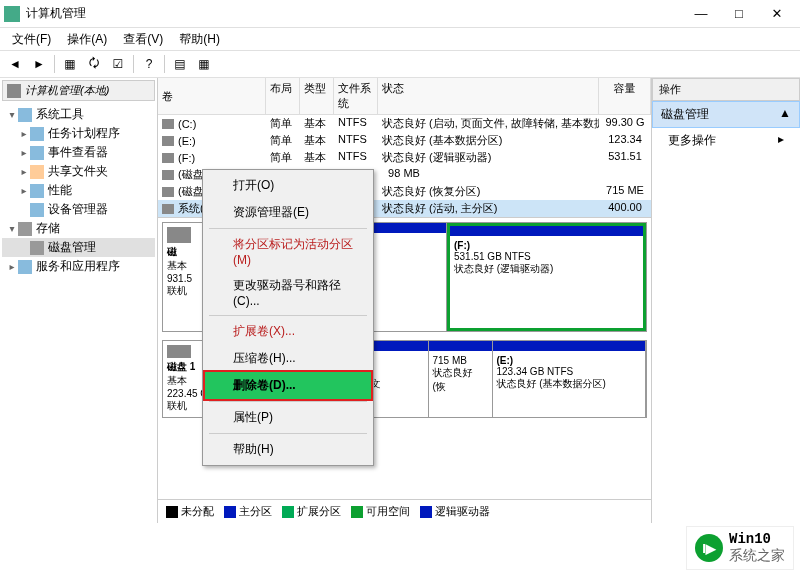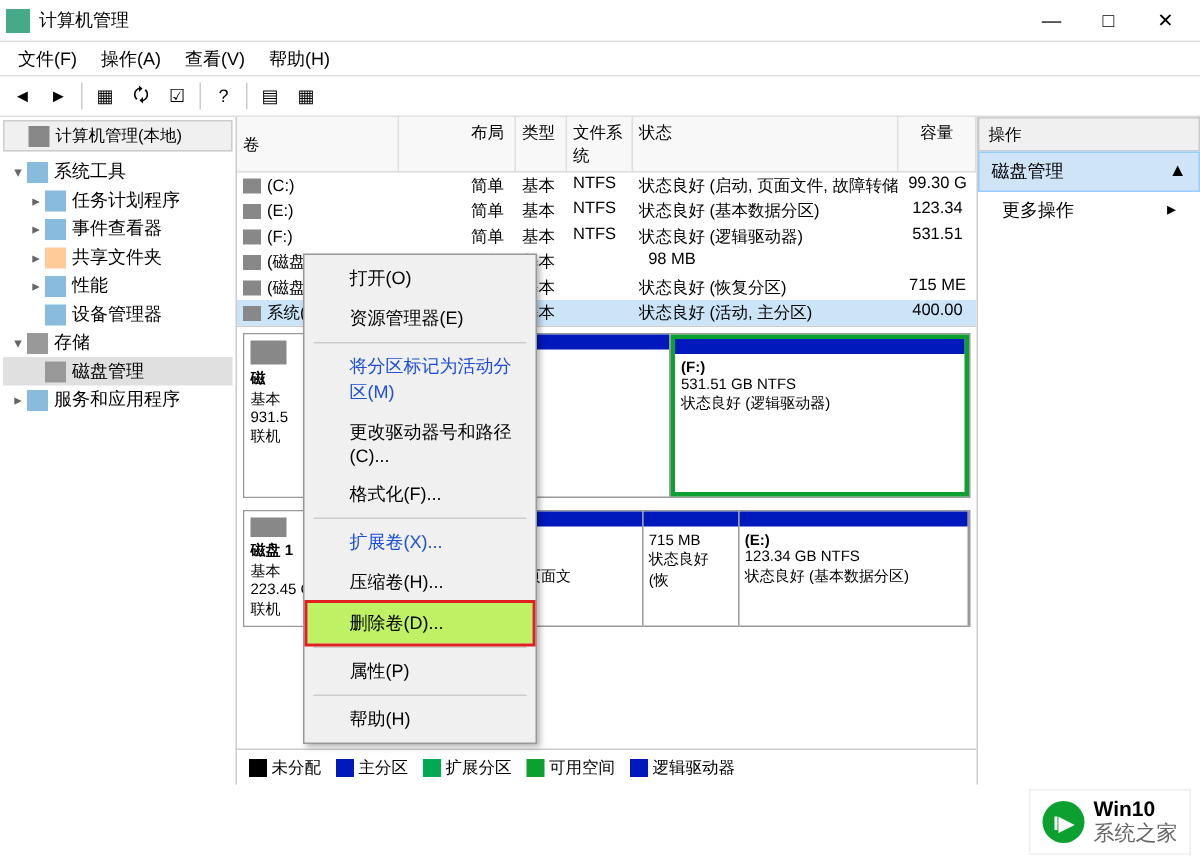--- a/index.html
+++ b/index.html
@@ -17,21 +17,21 @@
 .menubar span { padding: 2px 8px; }
 
 
 .toolbar { height: 28px; display: flex; align-items: center; padding: 0 4px; border-top: 1px solid #e0e0e0; border-bottom: 1px solid #e0e0e0; gap: 2px; }
 .toolbar .tool-btn { width: 22px; height: 22px; display: flex; align-items: center; justify-content: center; font-size: 12px; }
 .toolbar .sep { width: 1px; height: 18px; background: #ccc; margin: 0 2px; }
 
 
 .main { display: flex; height: 445px; }
 .tree-panel { width: 158px; border-right: 1px solid #ccc; padding: 2px; overflow: hidden; }
-.tree-header { background: #f0f0f0; padding: 2px 16px; border: 1px solid #ccc; font-size: 11px; display: flex; align-items: center; }
+.tree-header { background: #f0f0f0; padding: 2px 4px; border: 1px solid #ccc; font-size: 11px; display: flex; align-items: center; font-style: italic; }
 .tree-header .ico { width: 14px; height: 14px; background: #888; margin-right: 4px; }
 .tree { padding: 4px 0; }
 .tree-item { display: flex; align-items: center; padding: 1px 0 1px 4px; font-size: 12px; cursor: default; }
 .tree-item .expand { width: 12px; text-align: center; color: #666; font-size: 10px; }
 .tree-item .ico { width: 14px; height: 14px; margin-right: 4px; }
 .tree-item.indent1 { padding-left: 16px; }
 .tree-item.selected { background: #e0e0e0; }
 .ico-folder { background: #fc9; }
 .ico-tool { background: #8bd; }
 .ico-disk { background: #999; }
@@ -40,31 +40,31 @@
 
 
 .vol-table { border-bottom: 1px solid #ccc; }
 .vol-header { display: flex; background: #f8f8f8; border-bottom: 1px solid #ddd; font-size: 11px; }
 .vol-header > div { padding: 3px 4px; border-right: 1px solid #ddd; }
 .vol-row { display: flex; font-size: 11px; }
 .vol-row > div { padding: 1px 4px; white-space: nowrap; overflow: hidden; }
 .vol-row.selected { background: #cce4f7; }
 .col-vol { width: 108px; display: flex; align-items: center; }
 .col-vol .vicon { width: 12px; height: 10px; background: #888; margin-right: 4px; flex-shrink: 0; }
-.col-layout { width: 34px; margin-left: 44px; }
+.col-layout { width: 34px; }
 .col-type { width: 34px; }
 .col-fs { width: 44px; }
 .col-status { flex: 1; }
 .col-cap { width: 52px; text-align: center; }
 
 
-.context-menu { position: absolute; left: 202px; top: 169px; width: 156px; background: #f0f0f0; border: 1px solid #999; box-shadow: 2px 2px 4px rgba(0,0,0,0.3); z-index: 100; padding: 2px; }
+.context-menu { position: absolute; left: 202px; top: 169px; width: 172px; background: #f0f0f0; border: 1px solid #999; box-shadow: 2px 2px 4px rgba(0,0,0,0.3); z-index: 100; padding: 2px; }
 .context-menu .menu-item { padding: 5px 10px 5px 28px; font-size: 12px; }
-.context-menu .menu-item.highlighted { background: #bef264; outline: 2px solid #e02020; }
-.context-menu .menu-item.disabled { color: #1d4ed8; }
+.context-menu .menu-item.highlighted { background: #22c55e; outline: 2px solid #e02020; font-weight: bold; }
+.context-menu .menu-item.disabled { color: #b91c1c; }
 .context-menu .menu-sep { height: 1px; background: #ccc; margin: 2px 4px; }
 
 
 .disk-diagram { flex: 1; padding: 4px; overflow: hidden; }
 .disk-row { display: flex; margin-bottom: 8px; border: 1px solid #999; }
 .disk-info { width: 64px; padding: 4px; border-right: 1px solid #999; font-size: 10px; background: #fff; display: flex; flex-direction: column; }
 .disk-info .dicon { width: 24px; height: 16px; background: #888; margin-bottom: 2px; }
 .disk-parts { flex: 1; display: flex; }
 .part { border-right: 1px solid #999; display: flex; flex-direction: column; }
 .part .part-bar { height: 10px; }
@@ -83,21 +83,21 @@
 
 
 .action-panel { width: 148px; }
 .action-header { background: #f0f0f0; padding: 3px 6px; border: 1px solid #ccc; font-size: 11px; }
 .action-selected { background: #d0e4f8; border: 1px solid #9cf; padding: 4px 8px; font-size: 12px; display: flex; justify-content: space-between; }
 .action-item { padding: 4px 16px; font-size: 12px; display: flex; justify-content: space-between; gap: 40px; }
 
 
 .watermark { position: absolute; right: 6px; bottom: 6px; background: #fff; padding: 4px 8px; display: flex; align-items: center; border: 1px solid #eee; }
 .watermark .logo { width: 28px; height: 28px; border-radius: 50%; background: #0ca030; color: #fff; display: flex; align-items: center; justify-content: center; font-weight: bold; font-size: 13px; margin-right: 6px; }
-.watermark .wt1 { font-size: 14px; font-weight: bold; }
+.watermark .wt1 { font-size: 14px; font-weight: bold; font-family: Liberation Mono, monospace; }
 .watermark .wt2 { font-size: 14px; color: #666; }
 </style>
 </head>
 <body>
 
 <div class="titlebar">
   <div class="app-icon"></div>
   <div class="title">计算机管理</div>
   <div class="win-controls">
     <div class="win-btn">—</div>
@@ -332,21 +332,20 @@
       </div>
   </div>
 </div>
 
 <div class="context-menu">
   <div class="menu-item">打开(O)</div>
   <div class="menu-item">资源管理器(E)</div>
   <div class="menu-sep"></div>
   <div class="menu-item disabled">将分区标记为活动分区(M)</div>
   <div class="menu-item">更改驱动器号和路径(C)...</div>
-  <div class="menu-item">格式化(F)...</div>
   <div class="menu-sep"></div>
   <div class="menu-item disabled">扩展卷(X)...</div>
   <div class="menu-item">压缩卷(H)...</div>
   <div class="menu-item highlighted">删除卷(D)...</div>
   <div class="menu-sep"></div>
   <div class="menu-item">属性(P)</div>
   <div class="menu-sep"></div>
   <div class="menu-item">帮助(H)</div>
 </div>
 

